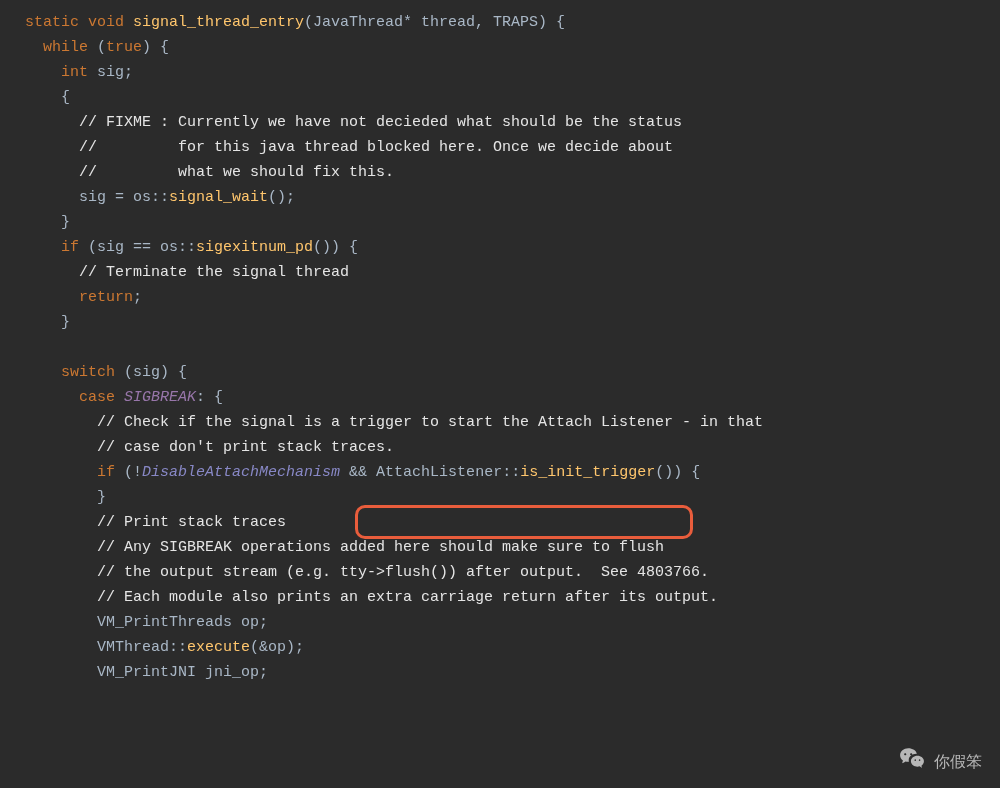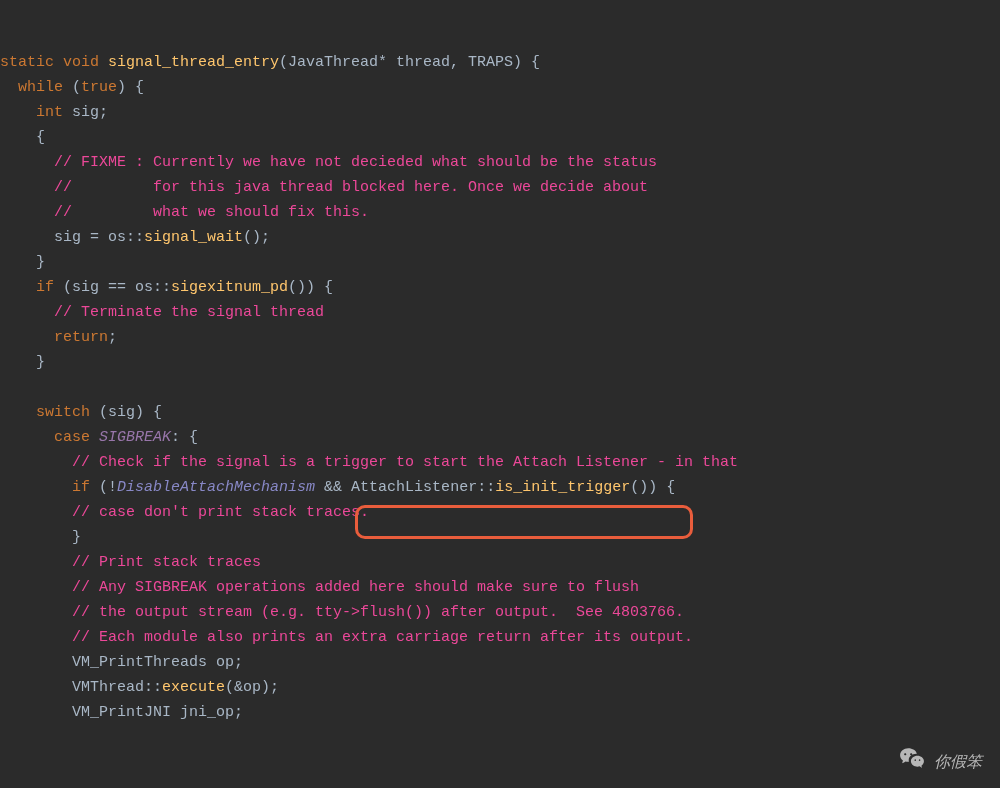--- a/index.html
+++ b/index.html
@@ -9,31 +9,31 @@
     font-size: 15px;
     line-height: 25px;
     color: #a9b7c6;
     width: 1000px;
     height: 788px;
     overflow: hidden;
     position: relative;
     padding: 10px 0 0 0;
   }
   .code {
+    padding-left: 25px;
     white-space: pre;
-    margin-top: 40px;
   }
   .line { display: block; position: relative; }
 
   
   .t-keyword   { color: #cc7832; }          
   .t-func      { color: #ffc66d; }          
   .t-class     { color: #8888c6; }          
   .t-const     { color: #9876aa; }
-  .t-comment   { color: #ec4899; }
+  .t-comment   { color: #e5e5e5; }
   .t-default   { color: #a9b7c6; }
 
   .italic { font-style: italic; text-align: right; }
 
   
   .highlight-box {
     position: absolute;
     border: 3px solid #e95d3c;
     border-radius: 10px;
     pointer-events: none;
@@ -44,21 +44,20 @@
     position: absolute;
     right: 18px;
     bottom: 10px;
     display: flex;
     align-items: center;
     gap: 9px;
     color: #d0d0d0;
     font-family: -apple-system, "Helvetica Neue", Arial, sans-serif;
     font-size: 16px;
     opacity: 0.85;
-    font-style: italic;
   }
   .watermark svg { width: 26px; height: 26px; }
 </style>
 </head>
 <body>
 
 <div class="code" id="code-container"><span class="line"><span></span><span class="t-keyword">static </span><span class="t-keyword">void </span><span class="t-func">signal_thread_entry</span><span class="t-default">(JavaThread* thread, TRAPS) {</span>
 </span><span class="line"><span>  </span><span class="t-keyword">while </span><span class="t-default">(</span><span class="t-keyword">true</span><span class="t-default">) {</span>
 </span><span class="line"><span>    </span><span class="t-keyword">int </span><span class="t-default">sig;</span>
 </span><span class="line"><span>    </span><span class="t-default">{</span>
@@ -68,22 +67,22 @@
 </span><span class="line"><span>      </span><span class="t-default">sig = os::</span><span class="t-func">signal_wait</span><span class="t-default">();</span>
 </span><span class="line"><span>    </span><span class="t-default">}</span>
 </span><span class="line"><span>    </span><span class="t-keyword">if </span><span class="t-default">(sig == os::</span><span class="t-func">sigexitnum_pd</span><span class="t-default">()) {</span>
 </span><span class="line"><span>      </span><span class="t-comment">// Terminate the signal thread</span>
 </span><span class="line"><span>      </span><span class="t-keyword">return</span><span class="t-default">;</span>
 </span><span class="line"><span>    </span><span class="t-default">}</span>
 </span><span class="line"><span></span><span class="t-default"></span>
 </span><span class="line"><span>    </span><span class="t-keyword">switch </span><span class="t-default">(sig) {</span>
 </span><span class="line"><span>      </span><span class="t-keyword">case </span><span class="t-const italic">SIGBREAK</span><span class="t-default">: {</span>
 </span><span class="line"><span>        </span><span class="t-comment">// Check if the signal is a trigger to start the Attach Listener - in that</span>
+</span><span class="line"><span>        </span><span class="t-comment">// case don't print stack traces.</span>
 </span><span class="line"><span>        </span><span class="t-keyword">if </span><span class="t-default">(!</span><span class="t-class italic">DisableAttachMechanism</span><span class="t-default"> &amp;&amp; </span><span class="t-default">AttachListener::</span><span class="t-func">is_init_trigger</span><span class="t-default">()) {</span>
-</span><span class="line"><span>        </span><span class="t-comment">// case don't print stack traces.</span>
 </span><span class="line"><span>        </span><span class="t-default">}</span>
 </span><span class="line"><span>        </span><span class="t-comment">// Print stack traces</span>
 </span><span class="line"><span>        </span><span class="t-comment">// Any SIGBREAK operations added here should make sure to flush</span>
 </span><span class="line"><span>        </span><span class="t-comment">// the output stream (e.g. tty-&gt;flush()) after output.  See 4803766.</span>
 </span><span class="line"><span>        </span><span class="t-comment">// Each module also prints an extra carriage return after its output.</span>
 </span><span class="line"><span>        </span><span class="t-default">VM_PrintThreads op;</span>
 </span><span class="line"><span>        </span><span class="t-default">VMThread::</span><span class="t-func">execute</span><span class="t-default">(&amp;op);</span>
 </span><span class="line"><span>        </span><span class="t-default">VM_PrintJNI jni_op;</span>
 </span></div>
 

